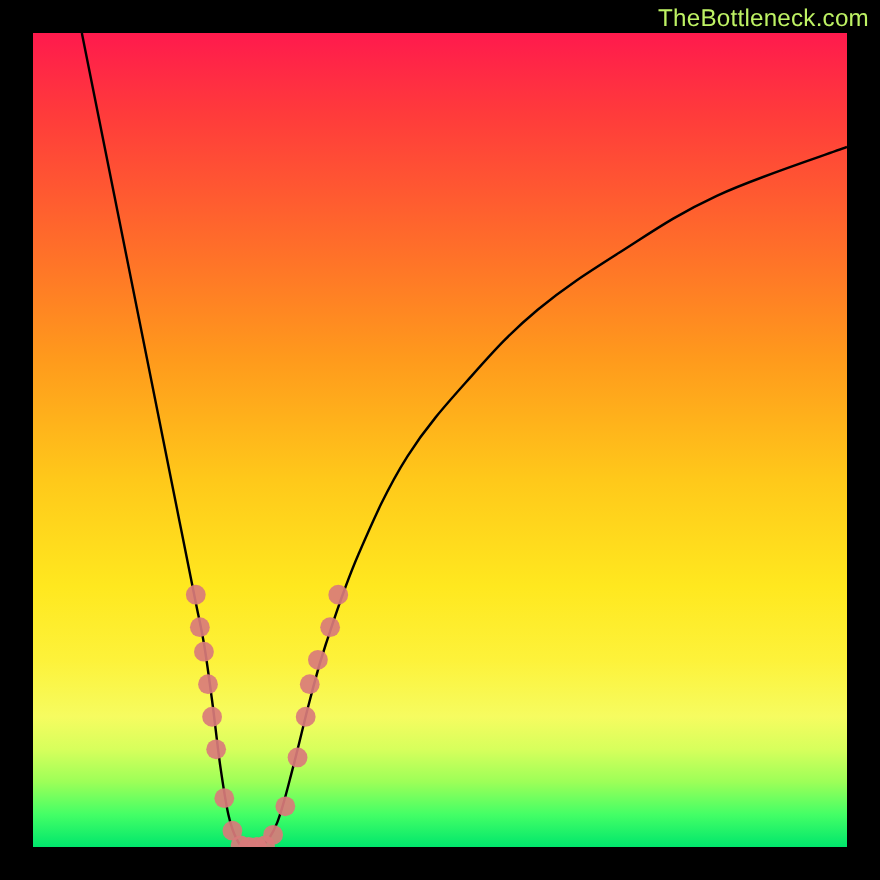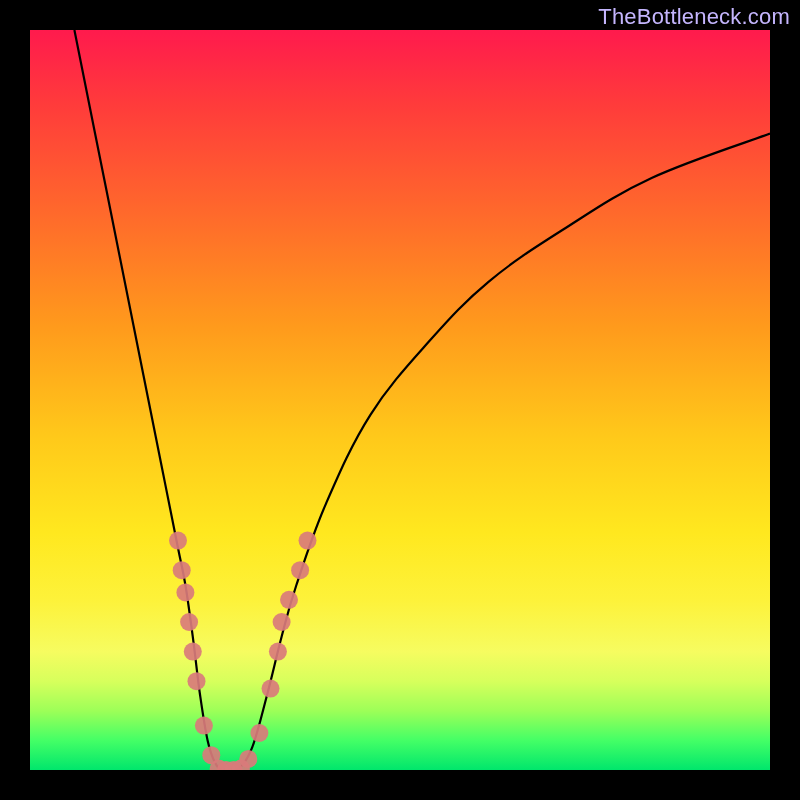--- a/index.html
+++ b/index.html
@@ -36,21 +36,21 @@
       #f6fc60 84%,
       #d7ff5c 88%,
       #9dff58 92%,
       #44ff66 96%,
       #00e66c 100%);
   }
   .watermark {
     position: absolute;
     top: 4px;
     right: 10px;
-    color: #c4b5fd;
+    color: #bef264;
     font-size: 22px;
     font-weight: 400;
     letter-spacing: 0.2px;
   }
   svg.curve {
     position: absolute;
     top: 0;
     left: 0;
     width: 740px;
     height: 740px;

